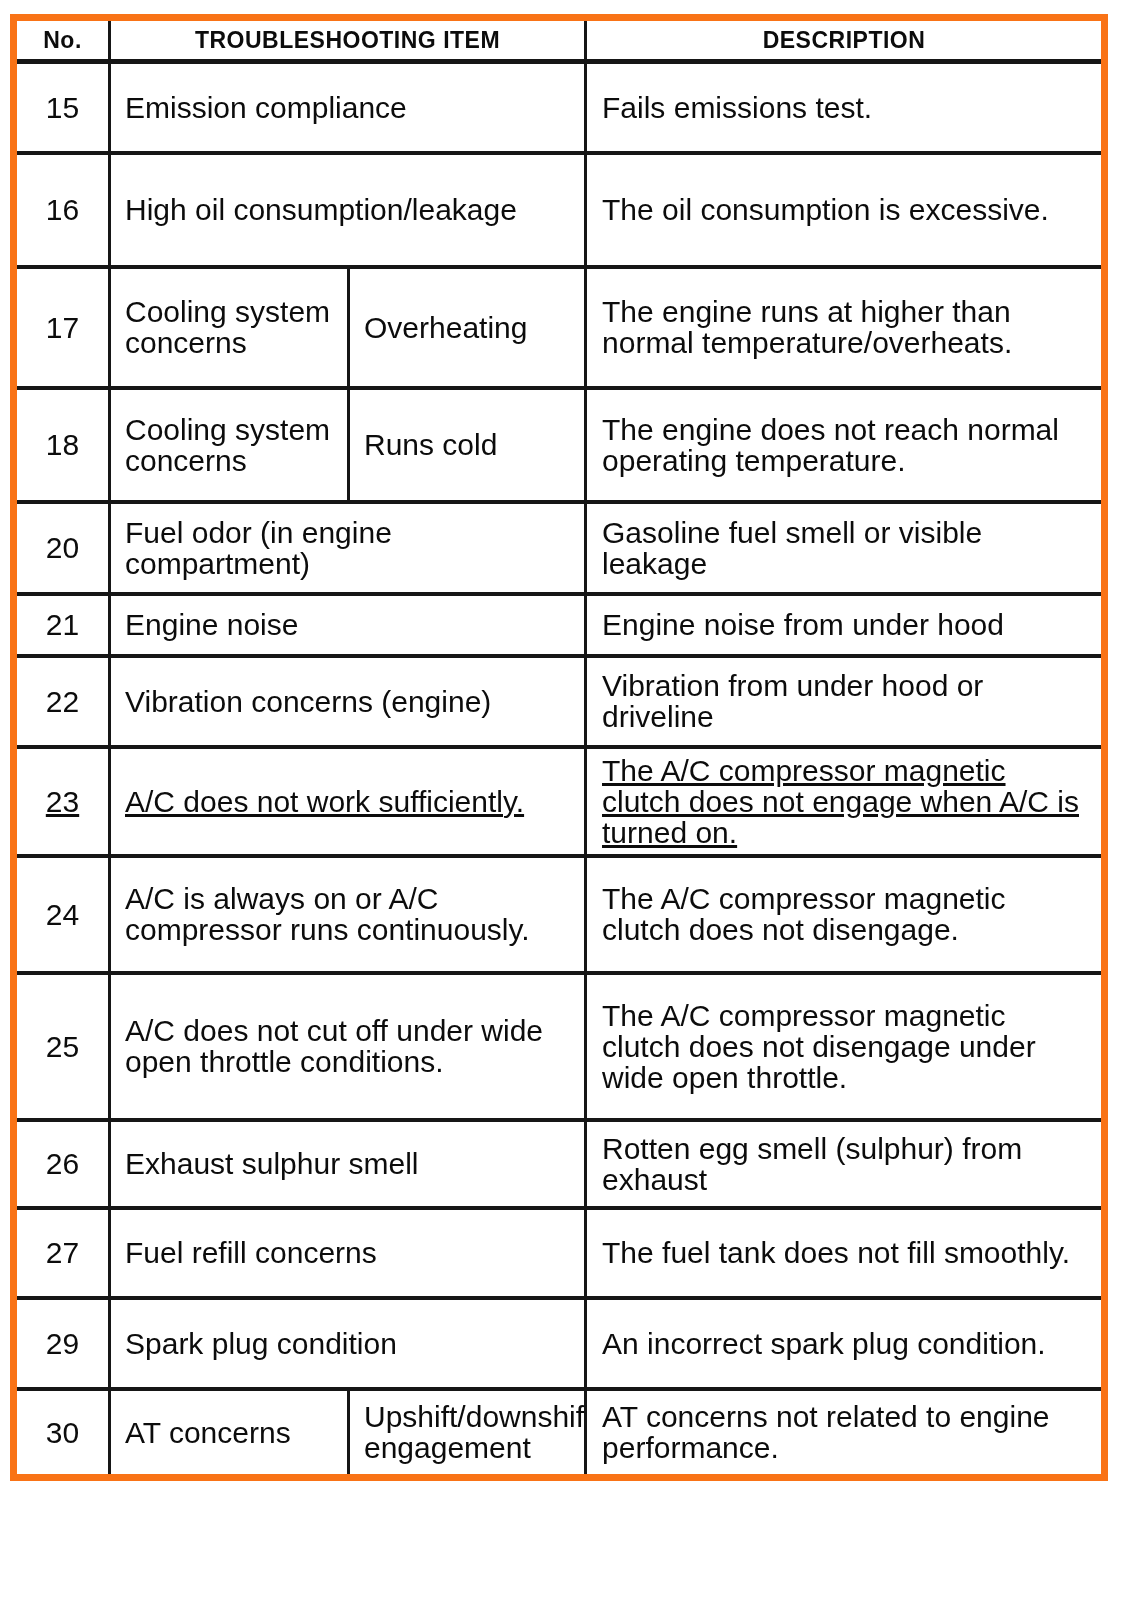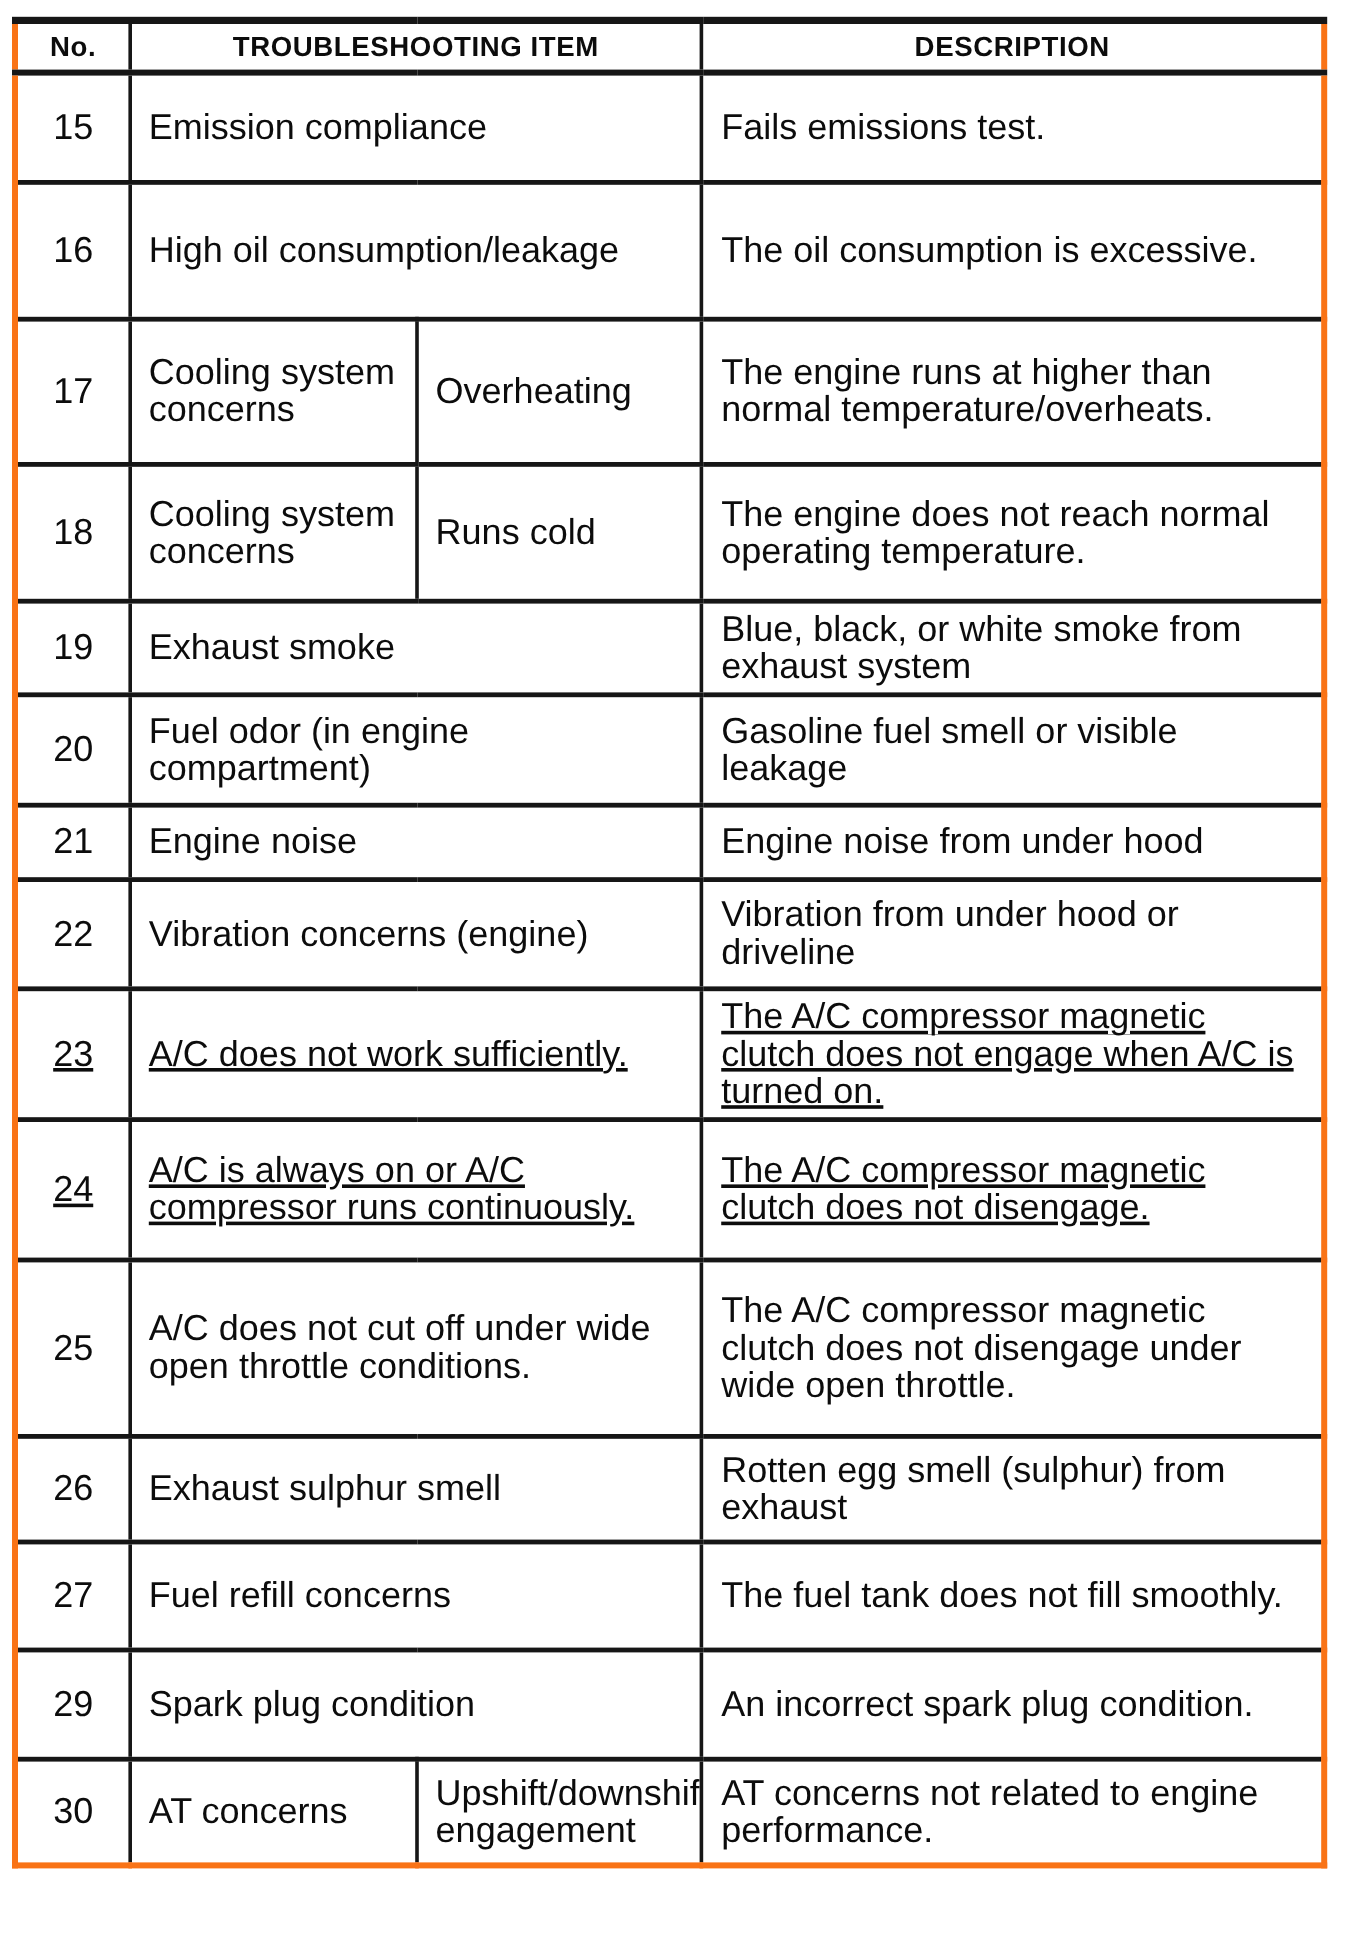--- a/index.html
+++ b/index.html
@@ -15,21 +15,21 @@
     position: relative;
     overflow: hidden;
   }
   .scan-table {
     position: absolute;
     left: 10px;
     top: 14px;
     width: 1091px;
     border-collapse: collapse;
     table-layout: fixed;
-    border: 5px solid #f97316;
+    border: 7px solid #f97316;
   }
   .scan-table th,
   .scan-table td {
     border: 3px solid #161616;
     overflow: hidden;
   }
   .scan-table th {
     border-top-width: 6px;
     border-bottom-width: 5px;
     font-size: 23px;
@@ -88,46 +88,41 @@
         <td class="item-cell">Cooling system concerns</td>
         <td class="sub-cell">Overheating</td>
         <td class="desc-cell">The engine runs at higher than normal temperature/overheats.</td>
       </tr>
       <tr style="height: 114px;">
         <td class="no-cell">18</td>
         <td class="item-cell">Cooling system concerns</td>
         <td class="sub-cell">Runs cold</td>
         <td class="desc-cell">The engine does not reach normal operating temperature.</td>
       </tr>
-      <tr style="height: 65px;">
-        <td class="no-cell">19</td>
-        <td class="item-cell" colspan="2">Exhaust smoke</td>
-        <td class="desc-cell">Blue, black, or white smoke from exhaust system</td>
-      </tr>
       <tr style="height: 92px;">
         <td class="no-cell">20</td>
         <td class="item-cell" colspan="2">Fuel odor (in engine compartment)</td>
         <td class="desc-cell">Gasoline fuel smell or visible leakage</td>
       </tr>
       <tr style="height: 62px;">
         <td class="no-cell">21</td>
         <td class="item-cell" colspan="2">Engine noise</td>
         <td class="desc-cell">Engine noise from under hood</td>
       </tr>
       <tr style="height: 91px;">
         <td class="no-cell">22</td>
         <td class="item-cell" colspan="2">Vibration concerns (engine)</td>
         <td class="desc-cell">Vibration from under hood or driveline</td>
       </tr>
       <tr style="height: 88px; text-decoration: underline;">
         <td class="no-cell">23</td>
         <td class="item-cell" colspan="2">A/C does not work sufficiently.</td>
         <td class="desc-cell">The A/C compressor magnetic clutch does not engage when A/C is turned on.</td>
       </tr>
-      <tr style="height: 117px; text-decoration: underline;">
+      <tr style="height: 117px;">
         <td class="no-cell">24</td>
         <td class="item-cell" colspan="2">A/C is always on or A/C compressor runs continuously.</td>
         <td class="desc-cell">The A/C compressor magnetic clutch does not disengage.</td>
       </tr>
       <tr style="height: 147px;">
         <td class="no-cell">25</td>
         <td class="item-cell" colspan="2">A/C does not cut off under wide open throttle conditions.</td>
         <td class="desc-cell">The A/C compressor magnetic clutch does not disengage under wide open throttle.</td>
       </tr>
       <tr style="height: 88px; margin-top: 37px;">

